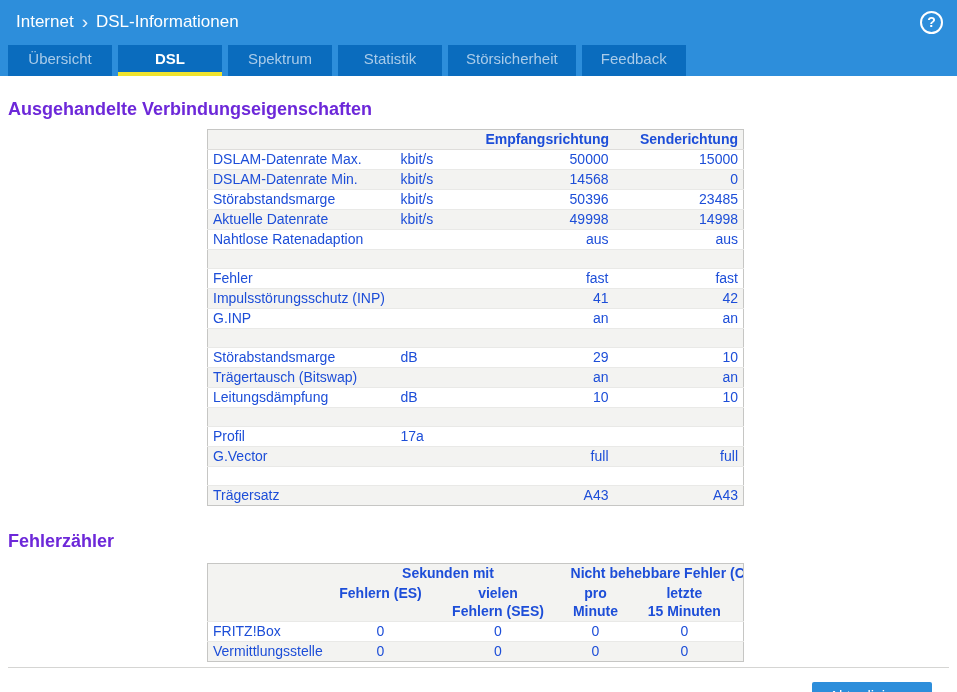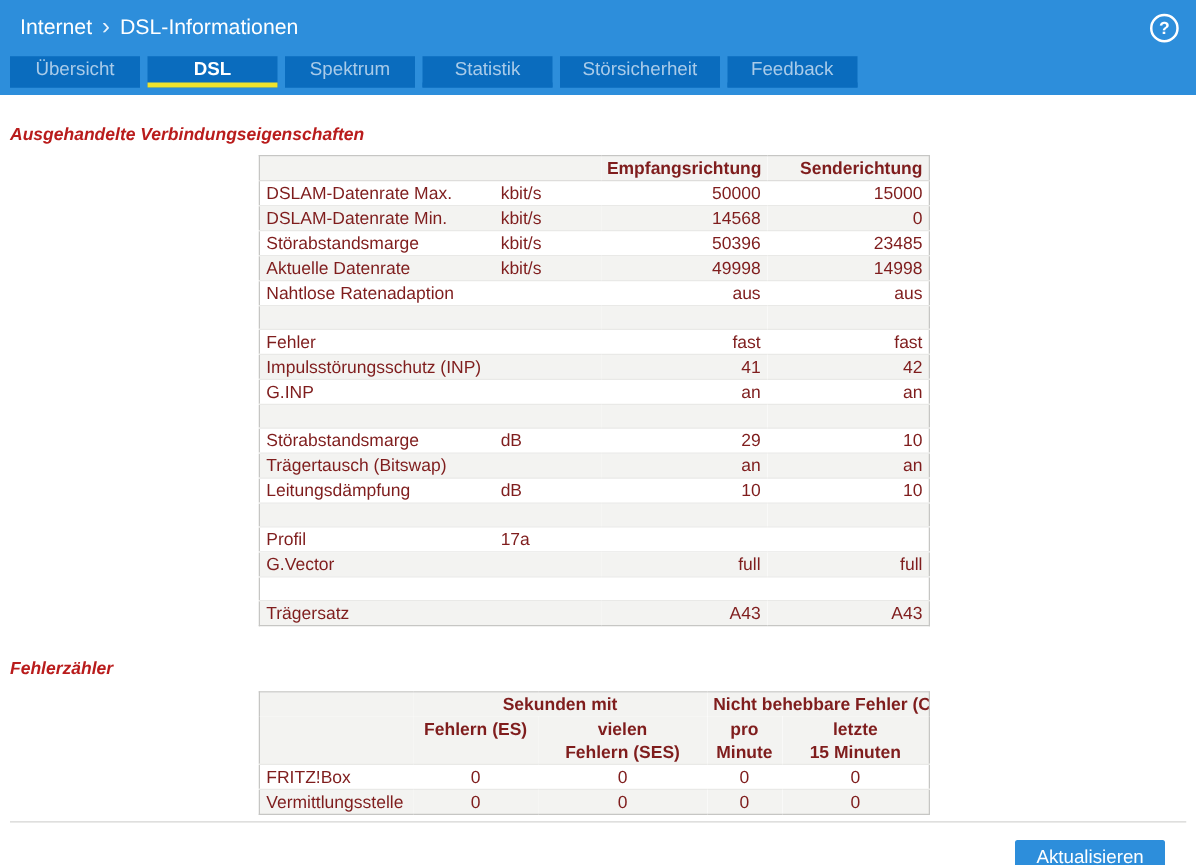--- a/index.html
+++ b/index.html
@@ -10,33 +10,33 @@
   .topbar { height:44px; background:#2d8edb; display:flex; align-items:center; padding:0 14px 0 16px; }
   .breadcrumb { color:#fff; font-size:17px; display:flex; align-items:center; gap:8px; }
   .crumb-sep { font-size:19px; line-height:1; position:relative; top:-1px; color:#eaf4fd; }
   .topbar-spacer { flex:1; }
   .help-btn { width:23px; height:23px; border-radius:50%; border:2px solid #fff; color:#fff;
               font-size:14px; font-weight:bold; display:flex; align-items:center; justify-content:center;
               cursor:pointer; }
 
   
   .tabbar { height:32px; background:#2d8edb; display:flex; padding-left:8px; }
-  .tab { height:25px; margin-top:1px; margin-right:6px; background:#0a6cbe; color:#a9cbe9;
+  .tab { height:31px; margin-top:1px; margin-right:6px; background:#0a6cbe; color:#a9cbe9;
          font-size:15px; display:flex; align-items:center; justify-content:center;
          min-width:104px; padding:0 18px 0 18px; border-bottom:4px solid #0a6cbe; cursor:pointer; }
   .tab.active { color:#fff; font-weight:bold; border-bottom-color:#f0e32d; }
 
   
   .content { padding:0 8px; color:#3f3f3f; }
-  .section-title { font-size:14px; font-weight:bold; color:#b91c1c;font-style:italic; }
+  .section-title { font-size:18px; font-weight:bold; color:#6d28d9; }
   .title-conn { margin:23px 0 0 0; }
   .title-err  { margin:25px 0 0 0; }
 
   table { border-collapse:collapse; table-layout:fixed; width:536px; margin-left:199px;
-          font-size:14px; color:#7f1d1d; border:1px solid #c6c6c4; }
+          font-size:14px; color:#1d4ed8; border:1px solid #c6c6c4; }
   .tbl-conn { margin-top:9px; }
   .tbl-err  { margin-top:11px; }
   th, td { font-weight:normal; padding:1px 5px; height:19px; line-height:17px; overflow:hidden; white-space:nowrap; }
   thead th { background:#f3f3f1; font-weight:bold; }
   tbody tr { border-top:1px solid #e9e9e7; }
   tbody tr:nth-child(even) td { background:#f3f3f1; }
   .tbl-conn thead tr { border-bottom:1px solid #dedddb; }
 
   .tbl-conn .c-rx, .tbl-conn .c-tx { text-align:right; }
   .tbl-err  .c-mid { text-align:center; }

